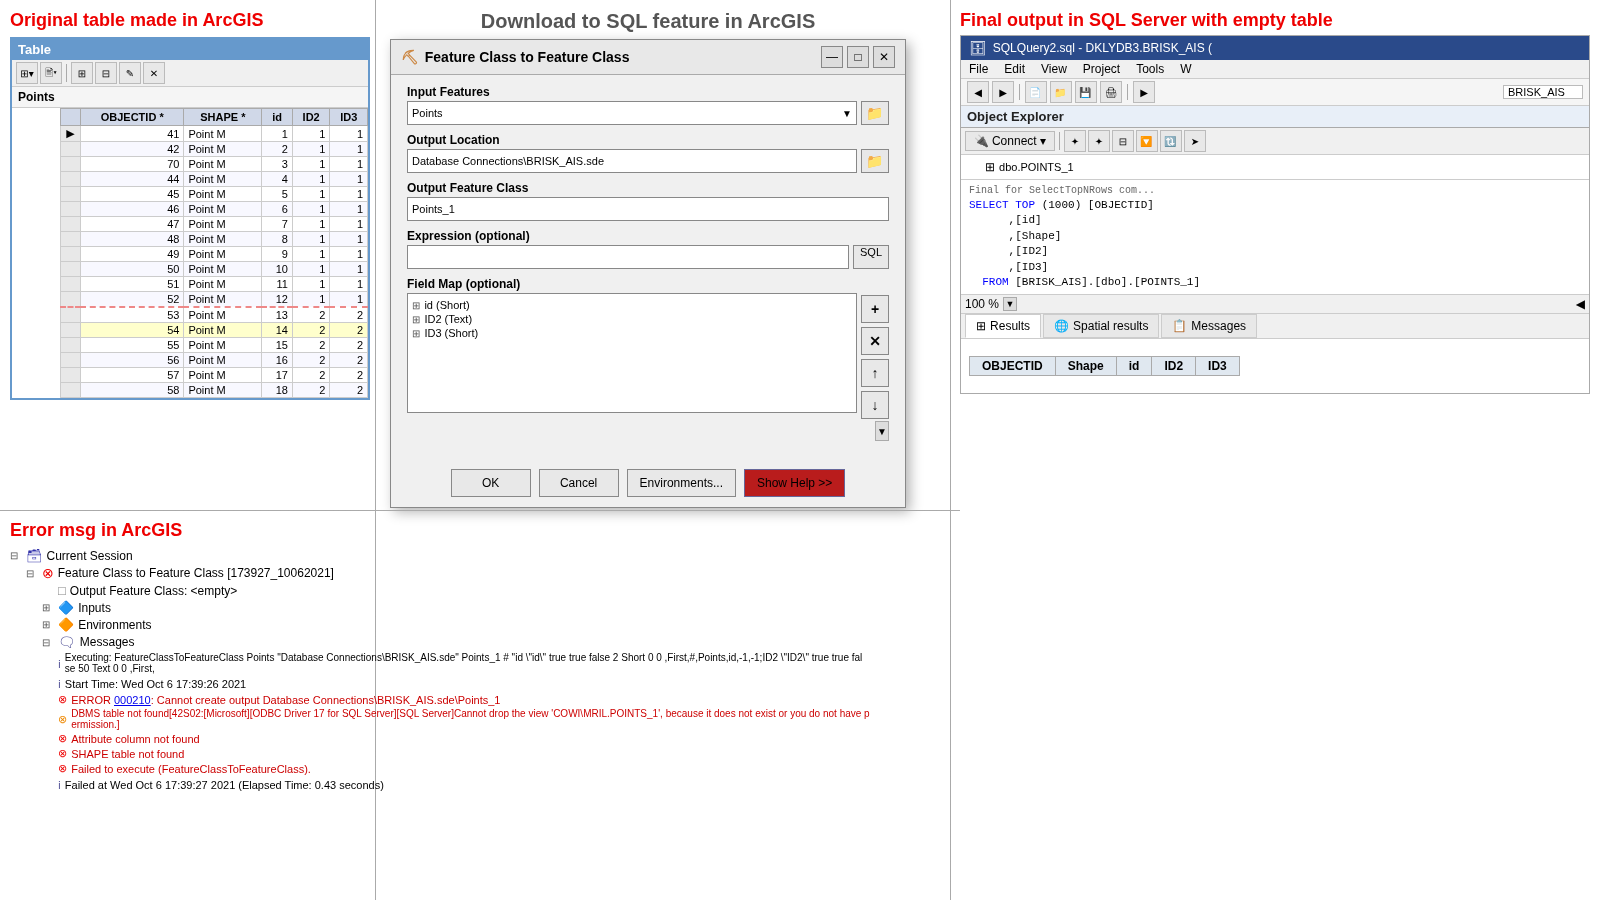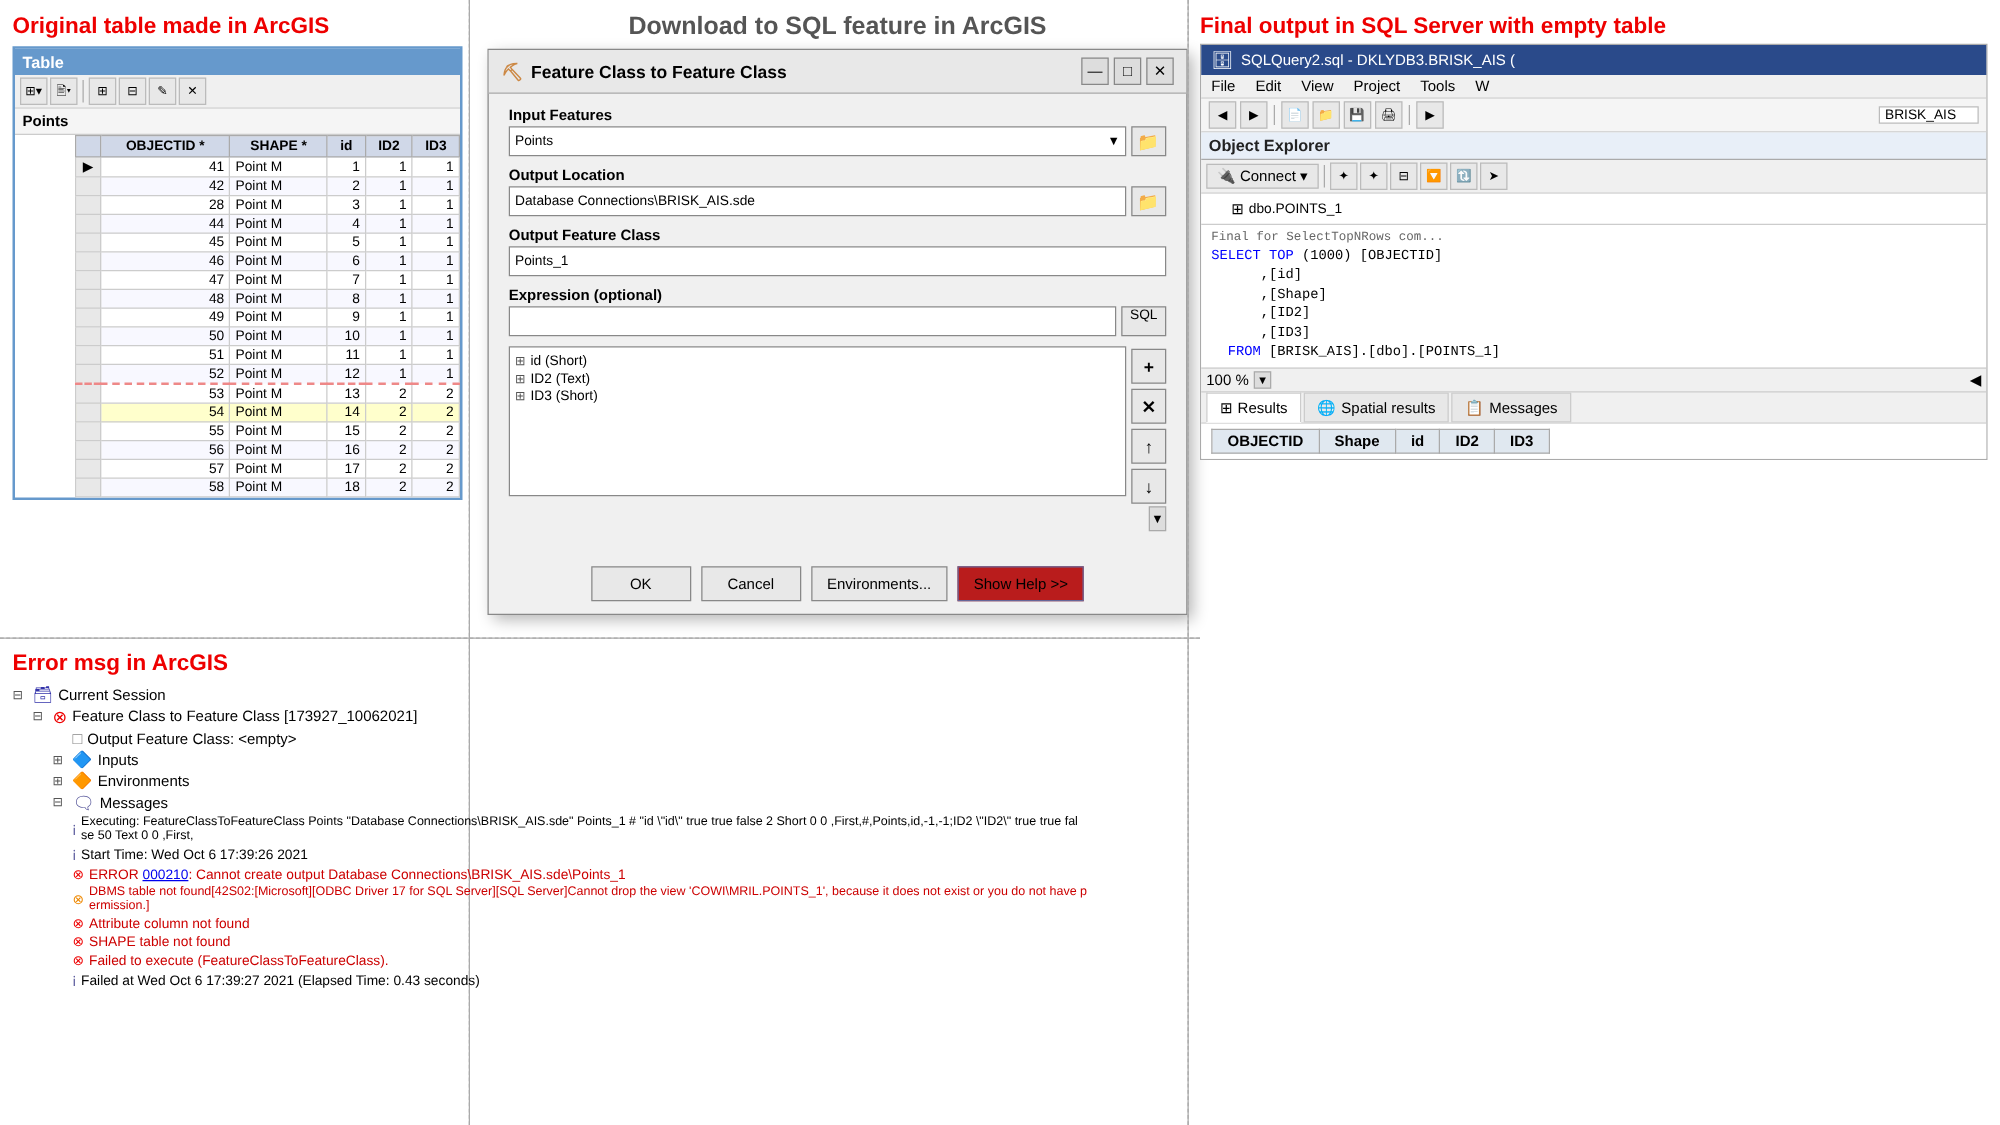--- a/index.html
+++ b/index.html
@@ -39,21 +39,21 @@
     .left-col {
       position: absolute;
       left: 10px;
       top: 10px;
       width: 360px;
     }
     .mid-col {
       position: absolute;
       left: 390px;
       top: 10px;
-      width: 560px;
+      width: 516px;
     }
     .right-col {
       position: absolute;
       left: 960px;
       top: 10px;
       width: 630px;
     }
 
     
     .vdivider {
@@ -390,21 +390,21 @@
     }
     .zoom-bar {
       display: flex;
       align-items: center;
       gap: 4px;
       padding: 2px 4px;
       background: #f0f0f0;
       border-top: 1px solid #ccc;
     }
     .results-grid {
-      padding: 4px 8px;
+      padding: 17px 8px;
       background: #fff;
     }
     .results-grid table {
       border-collapse: collapse;
       font-size: 12px;
     }
     .results-grid th {
       background: #e0e8f0;
       border: 1px solid #aaa;
       padding: 2px 12px;
@@ -487,21 +487,21 @@
             <tr>
     <td></td>
     <td>42</td>
     <td style="text-align:left;padding-left:4px;">Point M</td>
     <td>2</td>
     <td>1</td>
     <td>1</td>
   </tr>
             <tr>
     <td></td>
-    <td>28</td>
+    <td>70</td>
     <td style="text-align:left;padding-left:4px;">Point M</td>
     <td>3</td>
     <td>1</td>
     <td>1</td>
   </tr>
             <tr>
     <td></td>
     <td>44</td>
     <td style="text-align:left;padding-left:4px;">Point M</td>
     <td>4</td>
@@ -672,20 +672,21 @@
 
       <div class="form-group">
         <span class="form-label">Expression (optional)</span>
         <div class="form-row">
           <input class="form-input" value="" style="">
           <div class="sql-btn">SQL</div>
         </div>
       </div>
 
       <div class="form-group">
+        <span class="form-label">Field Map (optional)</span>
         <div style="position:relative;display:flex;gap:4px;">
           <div class="fieldmap-box" style="flex:1;">
             <div class="fieldmap-item">
               <span class="expand-icon">⊞</span>
               <span>id (Short)</span>
             </div>
             <div class="fieldmap-item">
               <span class="expand-icon">⊞</span>
               <span>ID2 (Text)</span>
             </div>

